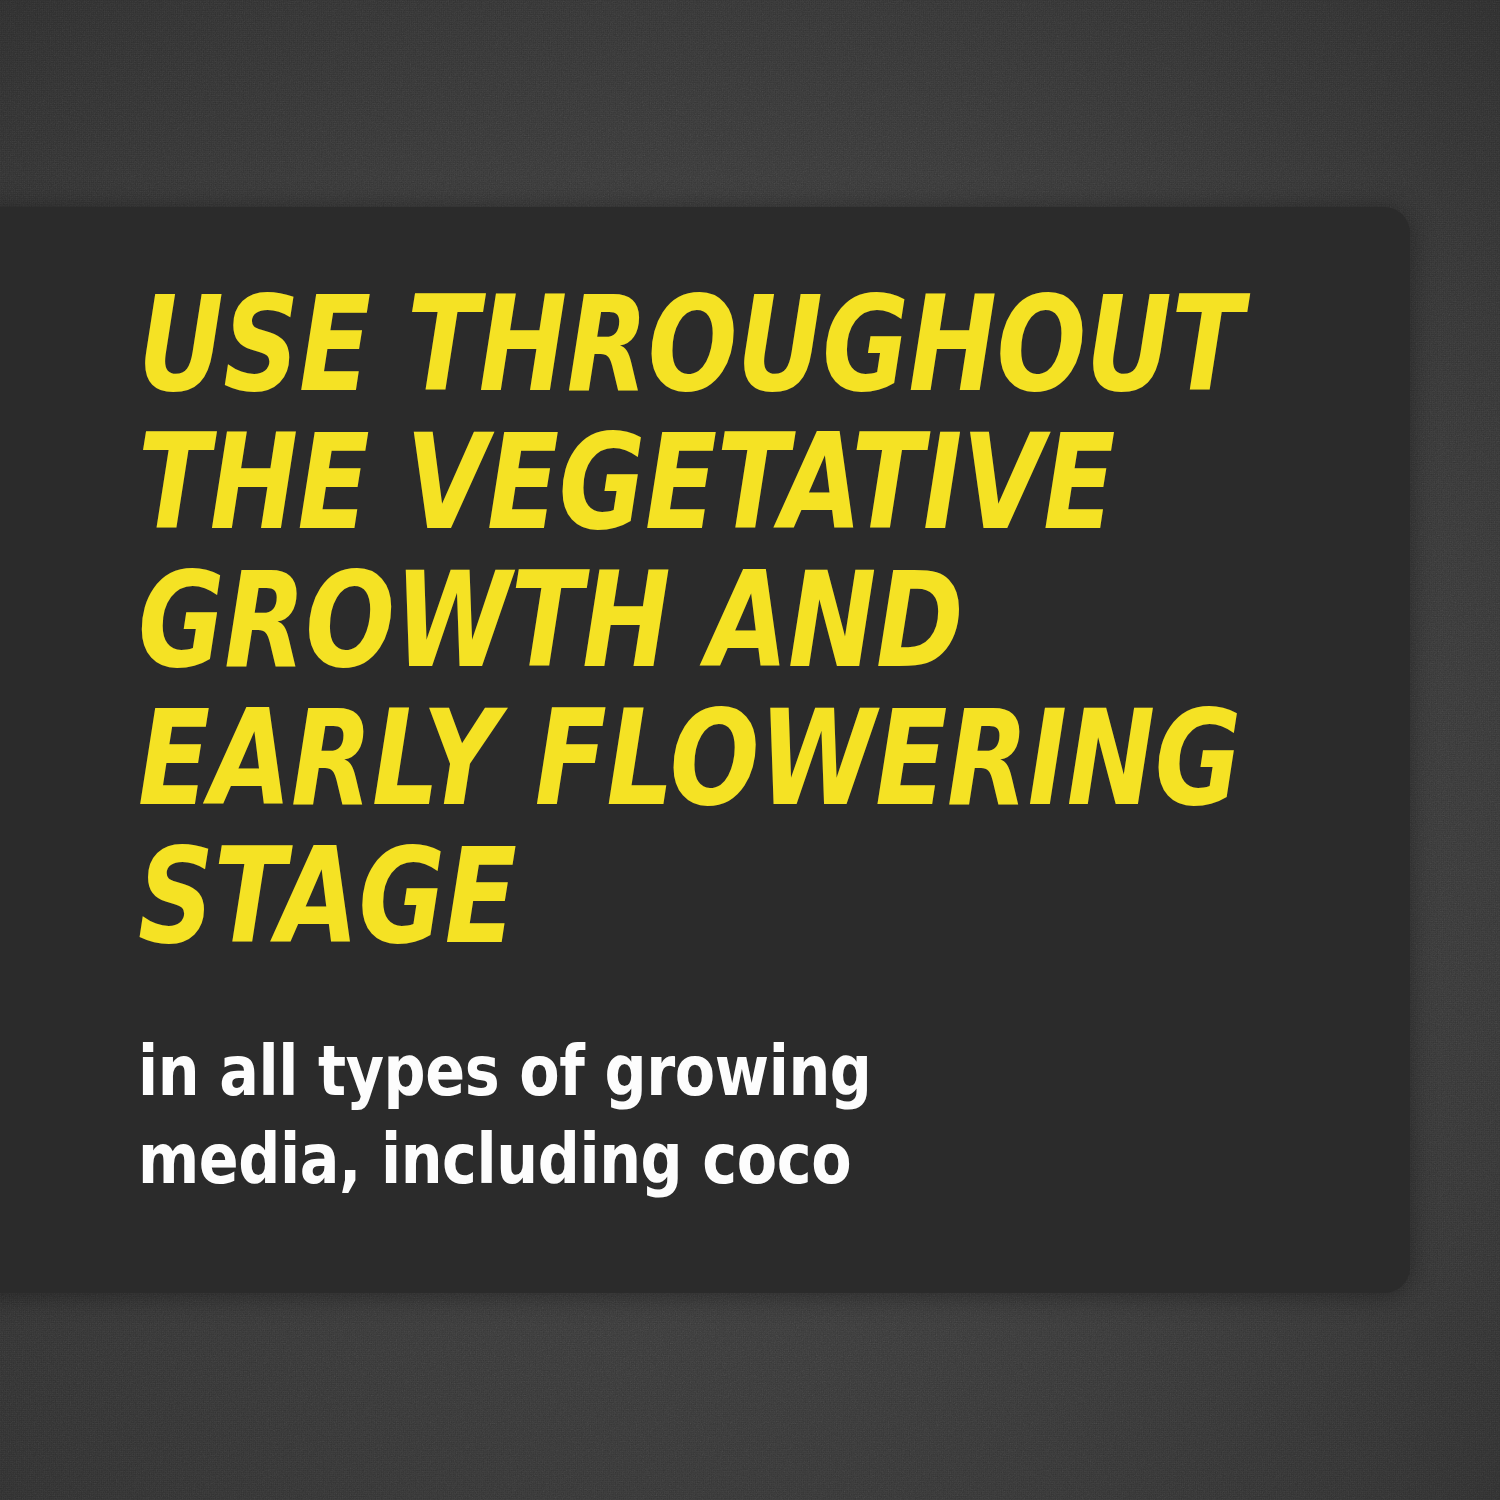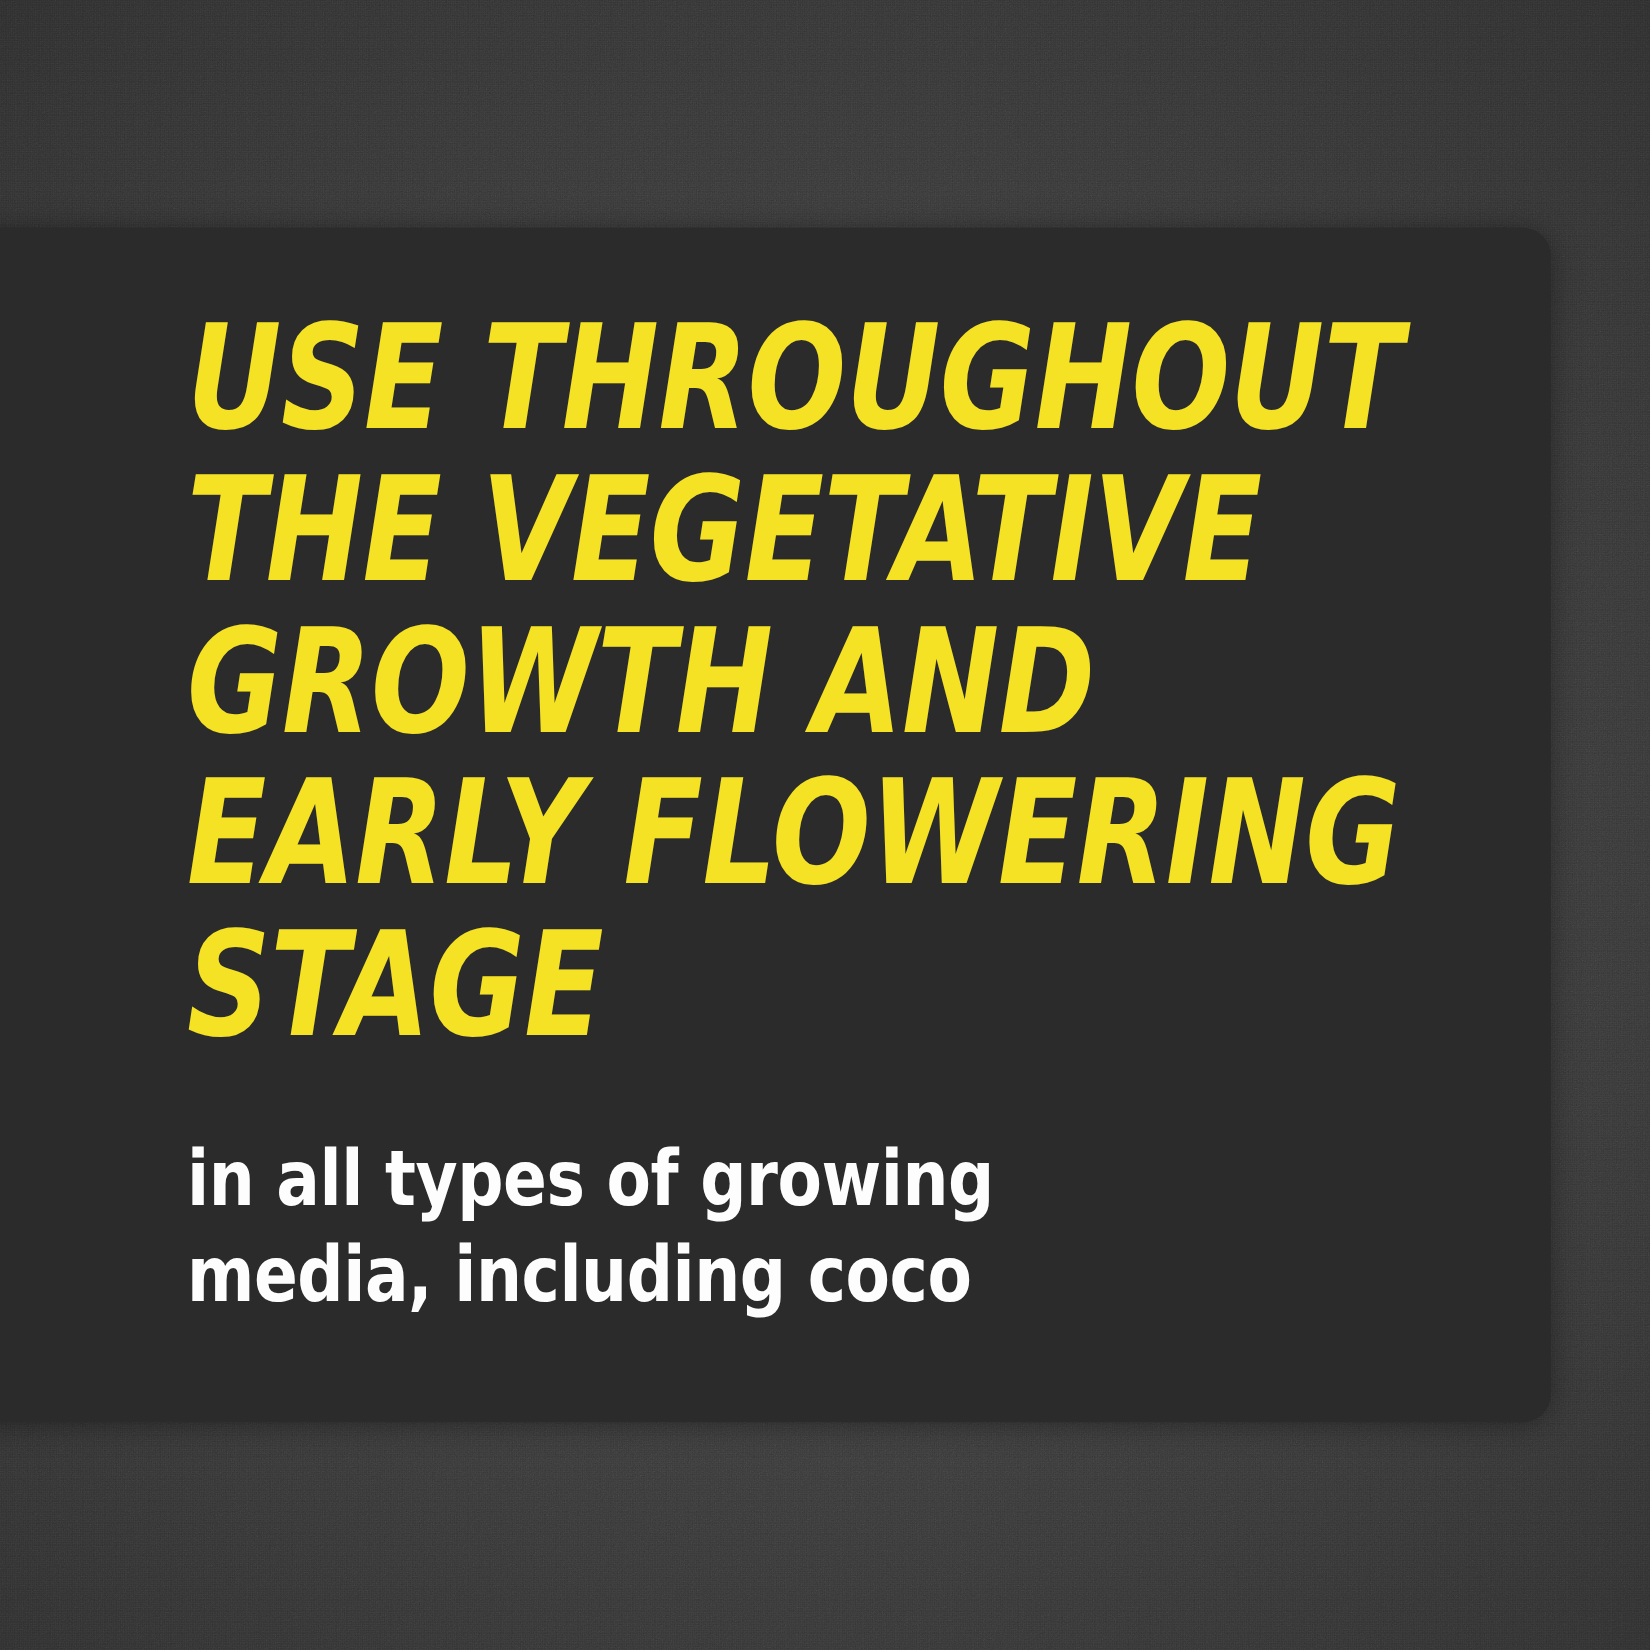--- a/index.html
+++ b/index.html
@@ -66,21 +66,20 @@
     border-radius: 26px;
     box-shadow: 0 2px 26px rgba(0,0,0,0.35);
   }
 
   .card-inner {
     position: absolute;
     left: 178px;   
     top: 68px;
     right: 40px;
     bottom: 40px;
-    margin-left: 32px;
   }
 
   
   .headline {
     margin: 0;
     color: #f5e224;
     font-family: "DejaVu Sans", "Liberation Sans", sans-serif;
     font-weight: 700;
     font-style: italic;
     font-size: 132px;

